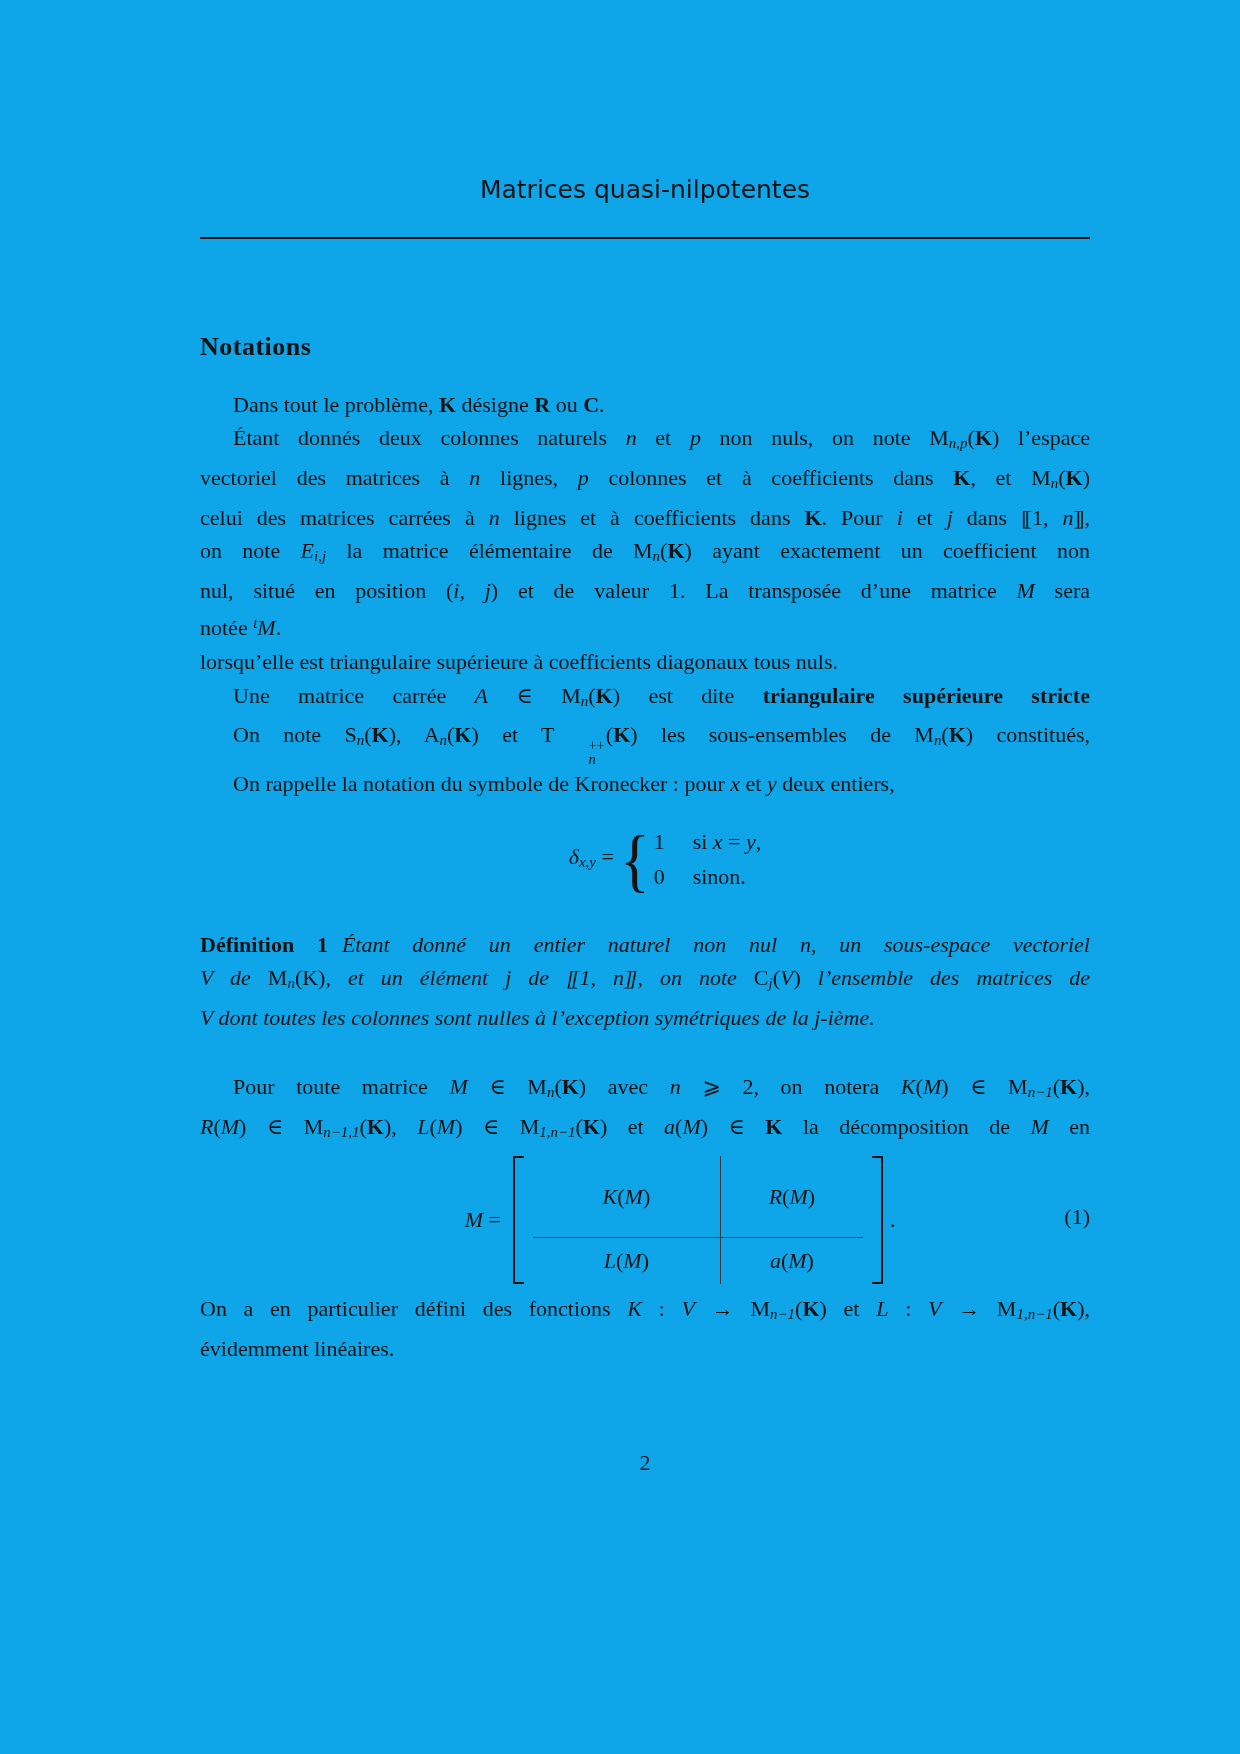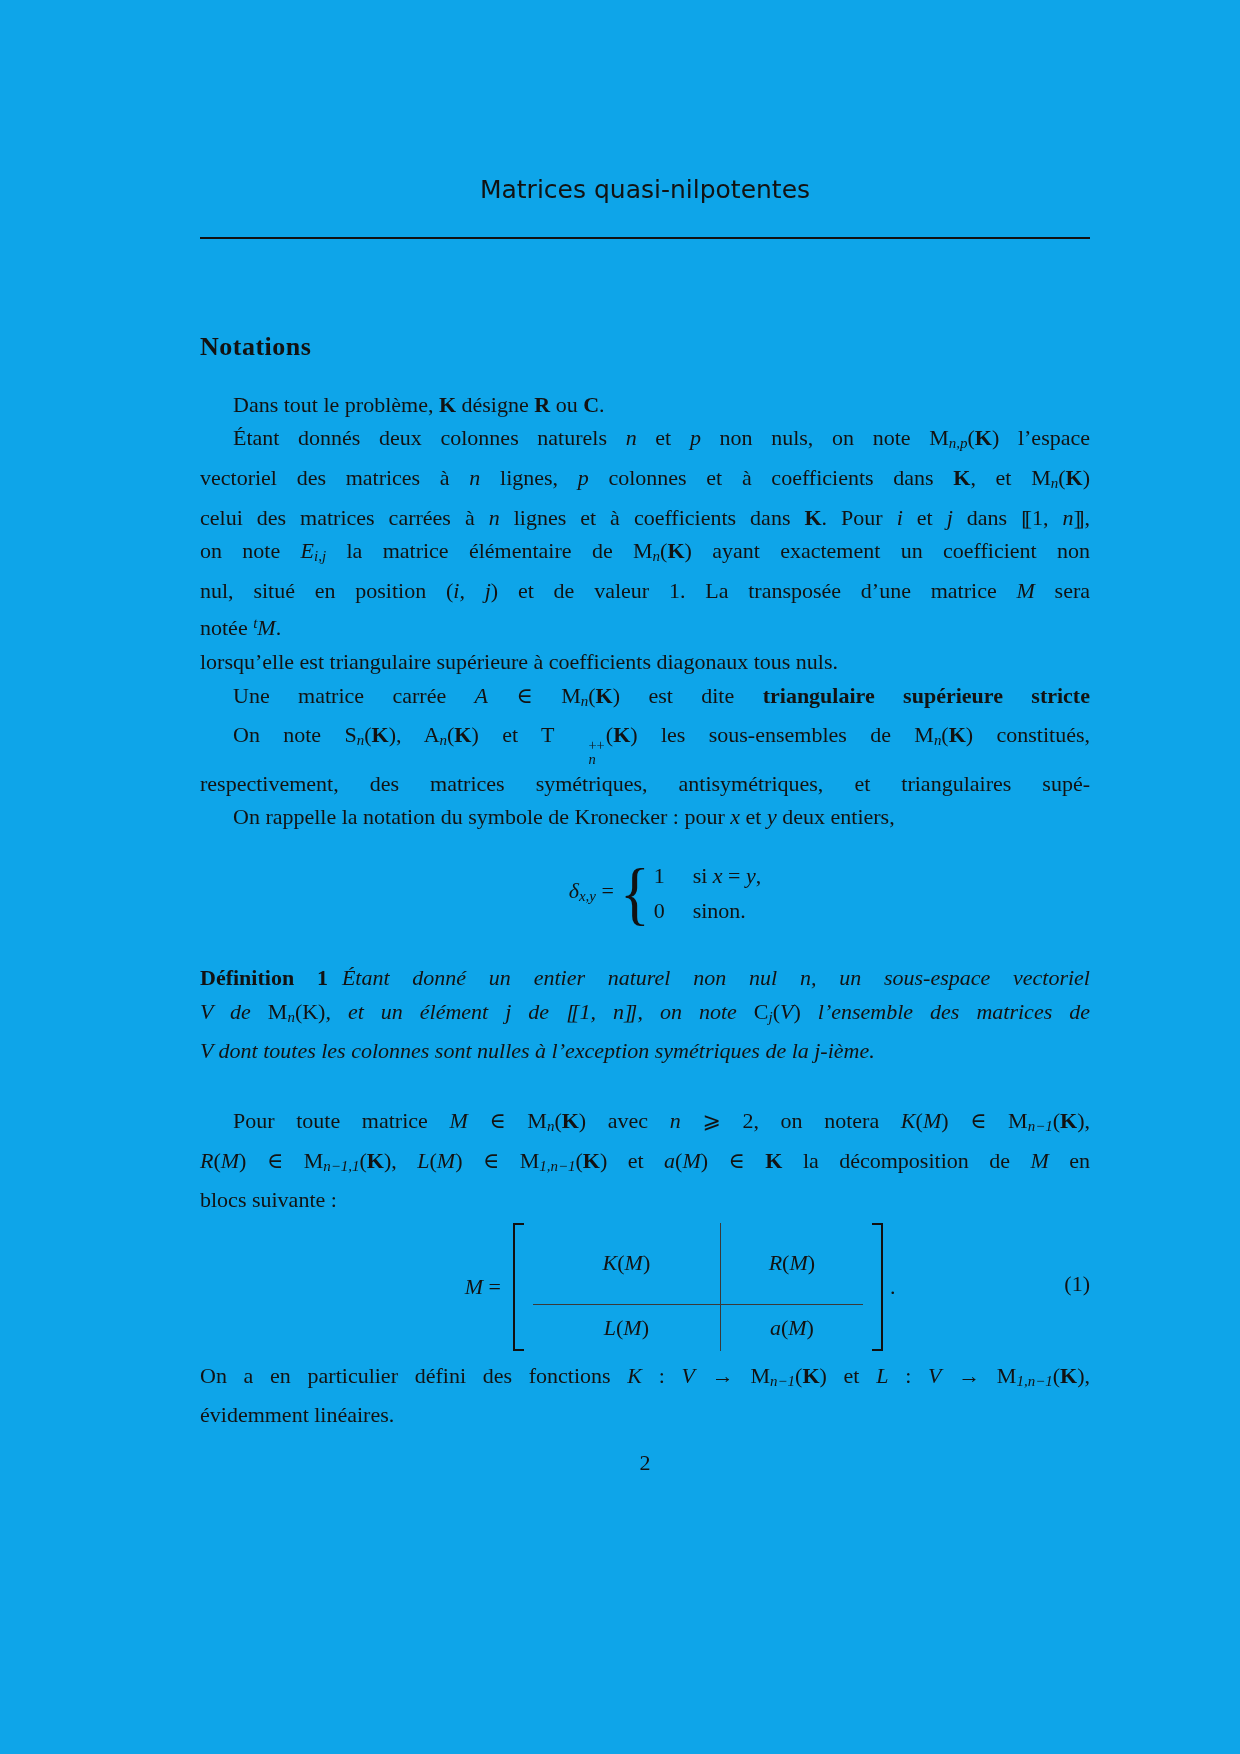--- a/index.html
+++ b/index.html
@@ -111,21 +111,20 @@
         </div>
         <div class="para">
           <div class="line"><span><span>lorsqu’elle est triangulaire supérieure à coefficients diagonaux tous nuls.</span></span></div>
           <div class="line j ind"><span><span>Une matrice carrée </span></span><span class="it"><span>A</span></span><span><span> ∈ M</span></span><span class="it sub"><span>n</span></span><span><span>(</span></span><span class="bf"><span>K</span></span><span><span>) est dite </span></span><span class="bf"><span>triangulaire supérieure stricte</span></span></div>
         </div>
         <div class="para">
           <div class="line j ind"><span><span>On note S</span></span><span class="it sub"><span>n</span></span><span><span>(</span></span><span class="bf"><span>K</span></span><span><span>), A</span></span><span class="it sub"><span>n</span></span><span><span>(</span></span><span class="bf"><span>K</span></span><span><span>) et T</span></span><span class="stack">
               <span class="top">++</span>
               <span class="bot">n</span>
             </span><span><span>(</span></span><span class="bf"><span>K</span></span><span><span>) les sous-ensembles de M</span></span><span class="it sub"><span>n</span></span><span><span>(</span></span><span class="bf"><span>K</span></span><span><span>) constitués,</span></span></div>
-          <div class="line j"><span><span>respectivement, des matrices symétriques, antisymétriques, et triangulaires supé-</span></span></div>
         </div>
         <div class="para">
           <div class="line ind"><span><span>On rappelle la notation du symbole de Kronecker : pour </span></span><span class="it"><span>x</span></span><span><span> et </span></span><span class="it"><span>y</span></span><span><span> deux entiers,</span></span></div>
         </div>
         <div class="display kron">
           <span class="mrow"><span class="it"><span>δ</span></span><span class="it sub"><span>x,y</span></span><span><span> =</span></span></span>
           <span class="brace">{</span>
           <span class="caserows">
             <span class="caserow">
               <span class="cval">1</span>
@@ -138,21 +137,20 @@
           </span>
         </div>
         <div class="para it-base">
           <div class="line j"><span class="bf rm sp-after"><span>Définition 1</span></span><span><span>Étant donné un entier naturel non nul n, un sous-espace vectoriel</span></span></div>
           <div class="line j"><span><span>V de </span></span><span class="rm"><span>M</span></span><span class="sub"><span>n</span></span><span class="rm"><span>(K)</span></span><span><span>, et un élément j de </span><span class="db">[[</span><span>1, n</span><span class="db">]]</span><span>, on note </span></span><span class="rm"><span>C</span></span><span class="sub"><span>j</span></span><span class="rm"><span>(</span></span><span class="it"><span>V</span></span><span class="rm"><span>)</span></span><span><span> l’ensemble des matrices de</span></span></div>
           <div class="line"><span><span>V dont toutes les colonnes sont nulles à l’exception symétriques de la j-ième.</span></span></div>
         </div>
         <div class="para spaced">
           <div class="line j ind"><span><span>Pour toute matrice </span></span><span class="it"><span>M</span></span><span><span> ∈ M</span></span><span class="it sub"><span>n</span></span><span><span>(</span></span><span class="bf"><span>K</span></span><span><span>) avec </span></span><span class="it"><span>n</span></span><span><span> ⩾ 2, on notera </span></span><span class="it"><span>K</span></span><span><span>(</span></span><span class="it"><span>M</span></span><span><span>) ∈ M</span></span><span class="it sub"><span>n−1</span></span><span><span>(</span></span><span class="bf"><span>K</span></span><span><span>),</span></span></div>
           <div class="line j"><span class="it"><span>R</span></span><span><span>(</span></span><span class="it"><span>M</span></span><span><span>) ∈ M</span></span><span class="it sub"><span>n−1,1</span></span><span><span>(</span></span><span class="bf"><span>K</span></span><span><span>), </span></span><span class="it"><span>L</span></span><span><span>(</span></span><span class="it"><span>M</span></span><span><span>) ∈ M</span></span><span class="it sub"><span>1,n−1</span></span><span><span>(</span></span><span class="bf"><span>K</span></span><span><span>) et </span></span><span class="it"><span>a</span></span><span><span>(</span></span><span class="it"><span>M</span></span><span><span>) ∈ </span></span><span class="bf"><span>K</span></span><span><span> la décomposition de </span></span><span class="it"><span>M</span></span><span><span> en</span></span></div>
-          <div class="line"><span><span>blocs suivante :</span></span></div>
         </div>
         <div class="display mtx">
           <span class="mrow mlhs"><span class="it"><span>M</span></span><span><span> =</span></span></span>
           <span class="bm">
             <span class="brk brkL"></span>
             <span class="bgrid">
               <span class="bc r0 c0 hb">
                 <span class="it"><span>K</span></span>
                 <span><span>(</span></span>
                 <span class="it"><span>M</span></span>

